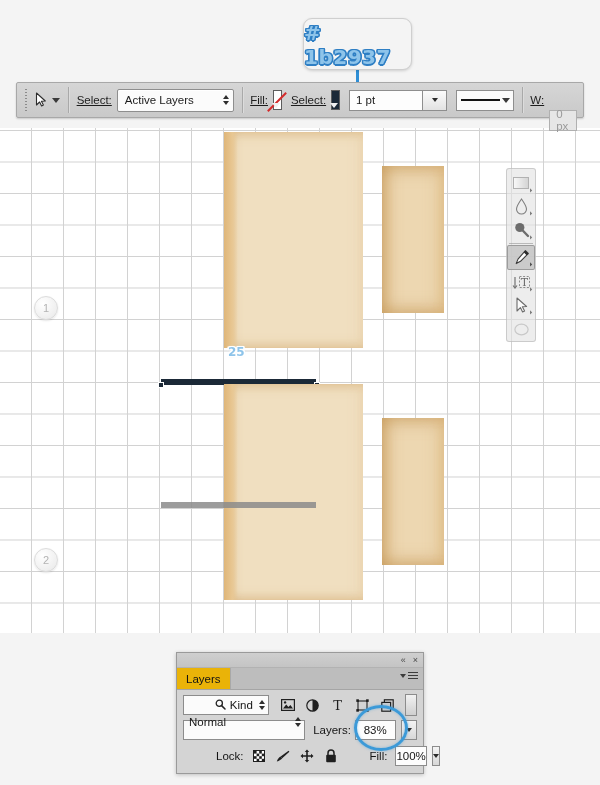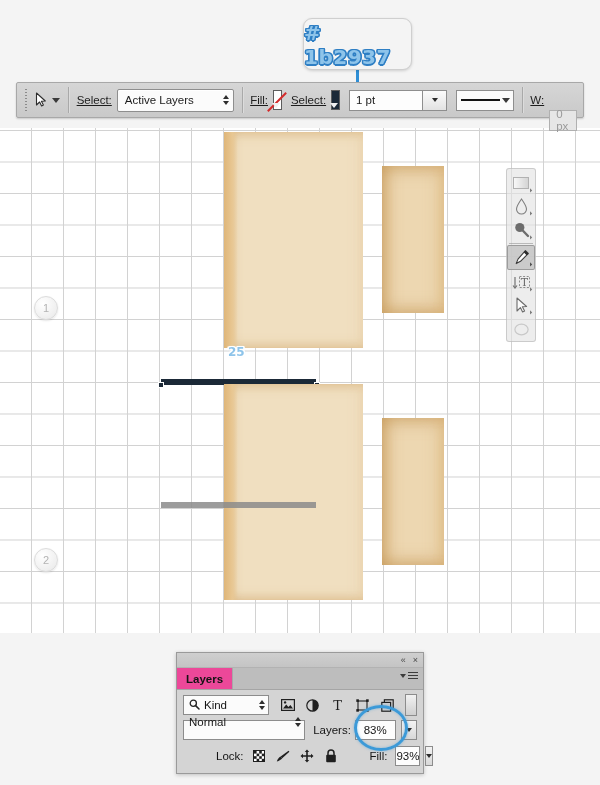--- a/index.html
+++ b/index.html
@@ -211,34 +211,33 @@
     height: 14px; background: linear-gradient(#cfcfcf,#c4c4c4);
     display: flex; align-items: center; justify-content: flex-end;
     padding-right: 5px; gap: 7px;
     border-bottom: 1px solid #b2b2b2;
   }
   .lp-ctrl { font-size: 9px; color: #4a4a4a; line-height: 1; cursor: default; }
   .lp-tabs { height: 21px; background: #bdbdbd; display: flex; align-items: flex-end;
     border-bottom: 1px solid #a5a5a5; position: relative; }
   .lp-tab {
     height: 21px; padding: 0 9px; display: flex; align-items: center;
-    background: #ec4899; font-size: 11.5px; color: #141414;
+    background: #eab308; font-size: 11.5px; color: #141414;
     border-right: 1px solid #a8a8a8;
-    font-weight: bold;
   }
   .lp-menu { position: absolute; right: 5px; top: 4px; display: flex; align-items: center; gap: 2px; }
   .lp-menu .mtri { width: 0; height: 0; border-left: 3.5px solid transparent;
     border-right: 3.5px solid transparent; border-top: 4px solid #3c3c3c; }
   .lp-menu .mlines { width: 10px; height: 8px;
     background-image: repeating-linear-gradient(#3c3c3c 0 1px, transparent 1px 3px); }
   .lp-row { display: flex; align-items: center; padding: 4px 6px 0 6px; }
   .kind-box {
     height: 20px; width: 92px; background: #fbfbfb; border: 1px solid #8c8c8c;
     display: flex; align-items: center; padding: 0 3px 0 5px; box-sizing: border-box;
-    font-size: 11.5px; color: #151515; justify-content: space-between;
+    font-size: 11.5px; color: #151515; justify-content: flex-end;
   }
   .filter-icons { display: flex; align-items: center; gap: 11px; margin-left: 12px; }
   .fi { width: 14px; height: 14px; display: flex; align-items: center; justify-content: center; }
   .lp-toggle {
     width: 11px; height: 20px; margin-left: 10px;
     background: linear-gradient(#f2f2f2,#cfcfcf); border: 1px solid #8c8c8c;
   }
   .blend-box {
     height: 20px; width: 126px; background: #fbfbfb; border: 1px solid #8c8c8c;
     display: flex; align-items: center; justify-content: space-between;
@@ -520,21 +519,21 @@
             </svg>
         </span>
         <span class="fi">
           <svg width="12" height="14" viewBox="0 0 12 14">
               <path d="M3 6 L3 4 a3 3 0 0 1 6 0 L9 6" fill="none" stroke="#1f1f1f" stroke-width="1.5"></path>
               <rect x="1.2" y="5.8" width="9.6" height="7.4" rx="1" fill="#1f1f1f"></rect>
             </svg>
         </span>
       </div>
       <span class="lock-label" style="margin-left:32px;">Fill:</span>
-      <div class="pct-field" style="width:46px;">93%</div>
+      <div class="pct-field" style="width:46px;">100%</div>
       <div class="pct-dd">
           <span class="tri-down"></span>
         </div>
     </div>
   </div>
 
   <div class="highlight-ring"></div>
 
 </div>
 

